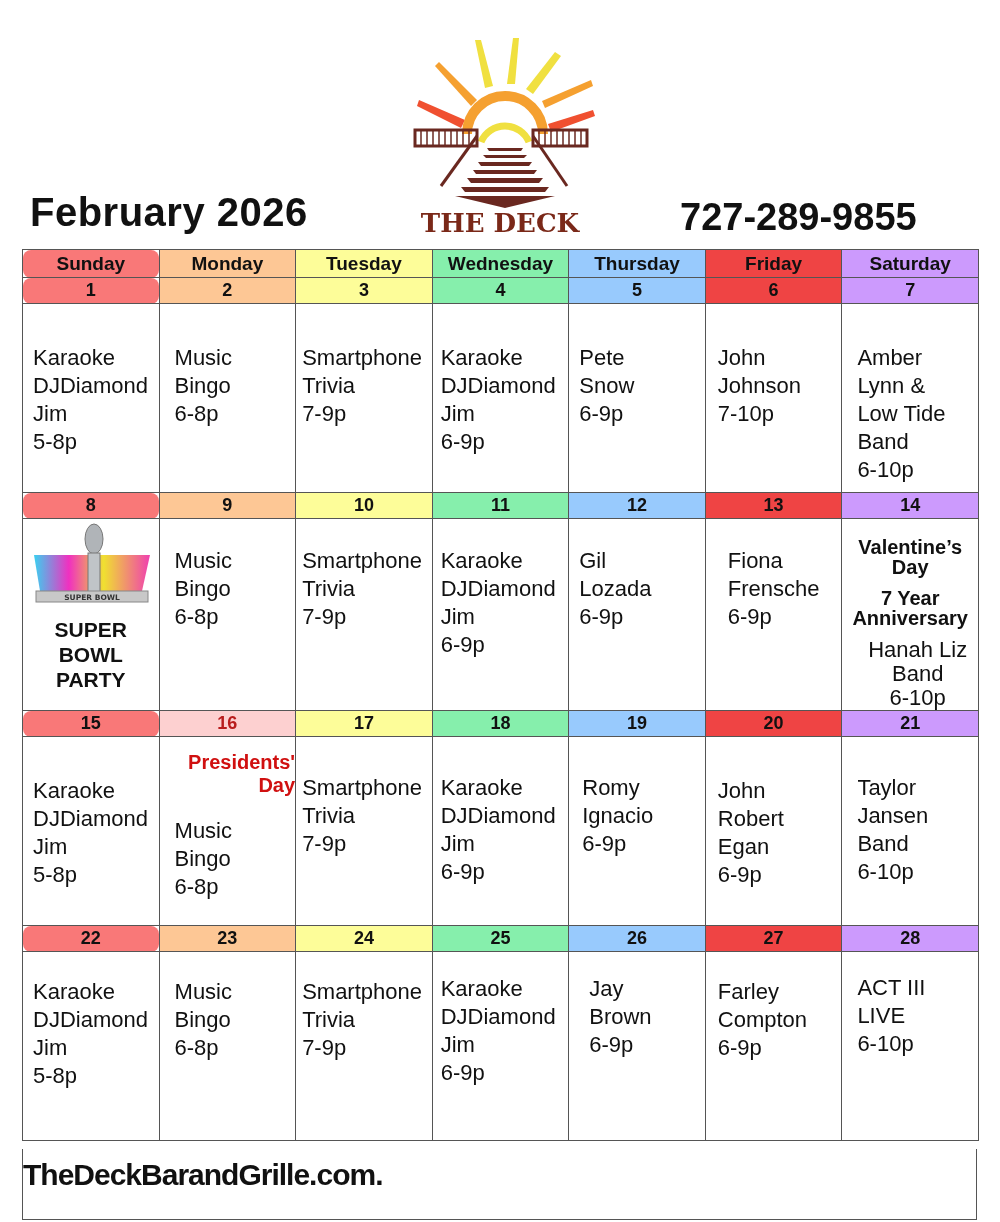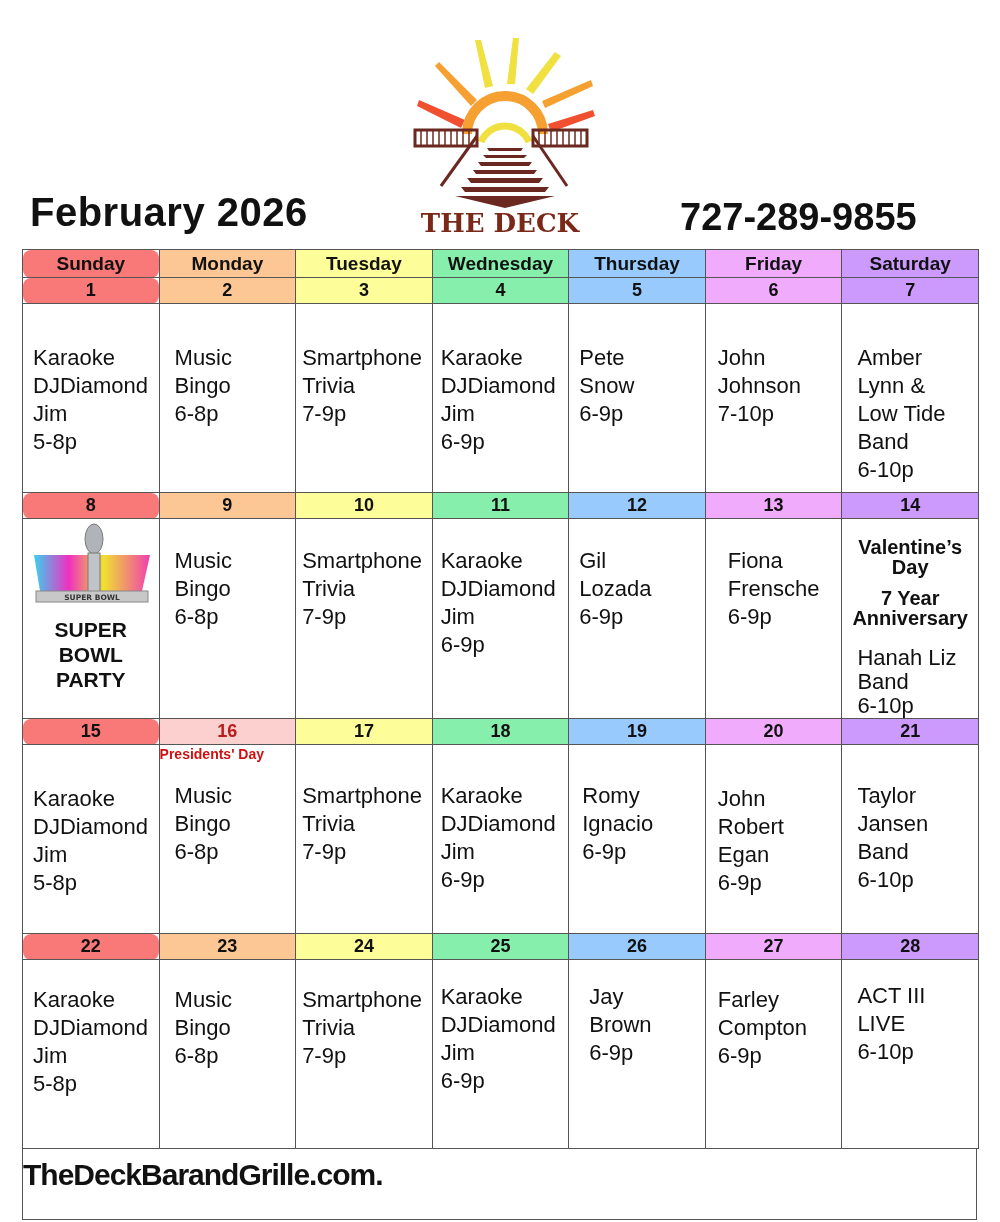--- a/index.html
+++ b/index.html
@@ -11,23 +11,23 @@
   .cal td, .cal th { border:1.5px solid #555; padding:0; }
   .cal th { height:27px; font-size:19px; font-weight:bold; text-align:center; }
   .cal .num td { height:25px; font-size:18px; font-weight:bold; text-align:center; }
   .cal .body td { vertical-align:top; background:#fff; }
   .body.r1 td { height:188px; }
   .body.r2 td { height:188px; }
   .body.r3 td { height:188px; }
   .body.r4 td { height:188px; }
   .ev { font-size:22px; line-height:28px; padding-left:10px; }
   .c0 { background:#f97878;border-radius:8px; } .c1 { background:#fdc795; } .c2 { background:#fdfd99; }
-  .c3 { background:#86efac; } .c4 { background:#98cafd; } .c5 { background:#f0abfc; } .c6 { background:#cc9afd; }
+  .c3 { background:#86efac; } .c4 { background:#98cafd; } .c5 { background:#ef4444; } .c6 { background:#cc9afd; }
   .holiday-num { background:#fdd0d0 !important; color:#b91c1c; }
-  .holiday-label { color:#d01010; font-size:14px; font-weight:bold; text-align:left; margin-top:1px; }
+  .holiday-label { color:#d01010; font-size:20px; font-weight:bold; text-align:right; margin-top:14px; }
   .bold-center { font-weight:bold; text-align:center; }
   .footer { position:absolute; left:22px; top:1149px; width:955px; height:71px; border:1.5px solid #555; border-top:none; box-sizing:border-box; }
   .footer-text { position:absolute; left:0; right:0; top:9px; text-align:left; font-size:30px; font-weight:bold; letter-spacing:-1px; }
 </style>
 </head>
 <body>
 
 <div class="logo">
   <svg width="190" height="200" viewBox="0 0 190 200">
 
@@ -232,21 +232,21 @@
         </td>
     <td>
       <div class="bold-center" style="font-size:20px;line-height:20px;margin-top:18px;">
         <div>Valentine’s</div>
         <div>Day</div>
       </div>
       <div class="bold-center" style="font-size:20px;line-height:20px;margin-top:11px;">
         <div>7 Year</div>
         <div>Anniversary</div>
       </div>
-      <div class="ev" style="padding-left:15px;margin-top:18px;line-height:24px;">
+      <div class="ev" style="padding-left:15px;margin-top:10px;line-height:24px;text-align:center;">
         <div>Hanah Liz</div>
         <div>Band</div>
         <div>6-10p</div>
       </div>
     </td>
   </tr>
 
   <tr class="num">
     <td class="c0">15</td>
     <td class="c1 holiday-num">16</td>

